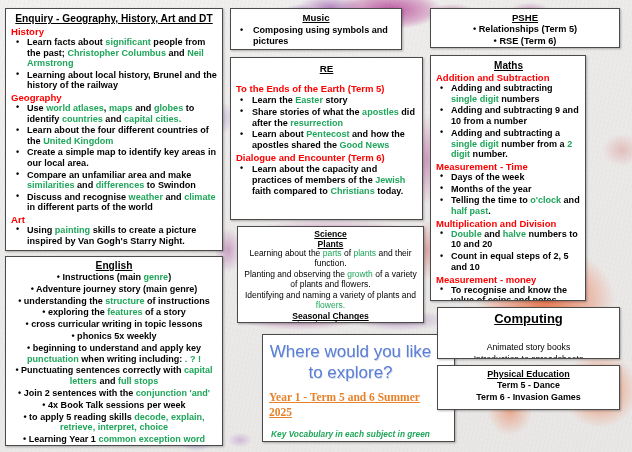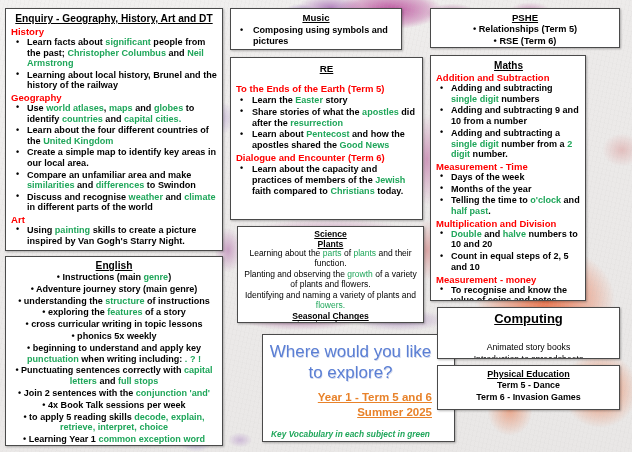--- a/index.html
+++ b/index.html
@@ -144,24 +144,25 @@
     color: #5b7fd4;
     text-align: center;
     line-height: 21px;
     font-weight: normal;
     text-shadow: .6px .6px 0 rgba(120,140,200,.35);
   }
   .year-line {
     font-size: 11.5px;
     font-weight: bold;
     color: #e8822a;
-    text-align: right;
+    text-align: left;
     text-decoration: underline;
     line-height: 15px;
     margin-top: 7px;
+    font-family: Liberation Serif, serif;
   }
   .keyvocab {
     font-size: 8.3px;
     color: #1fa65a;
     text-align: center;
     font-style: italic;
     font-weight: bold;
     margin-top: 9px;
   }
 

